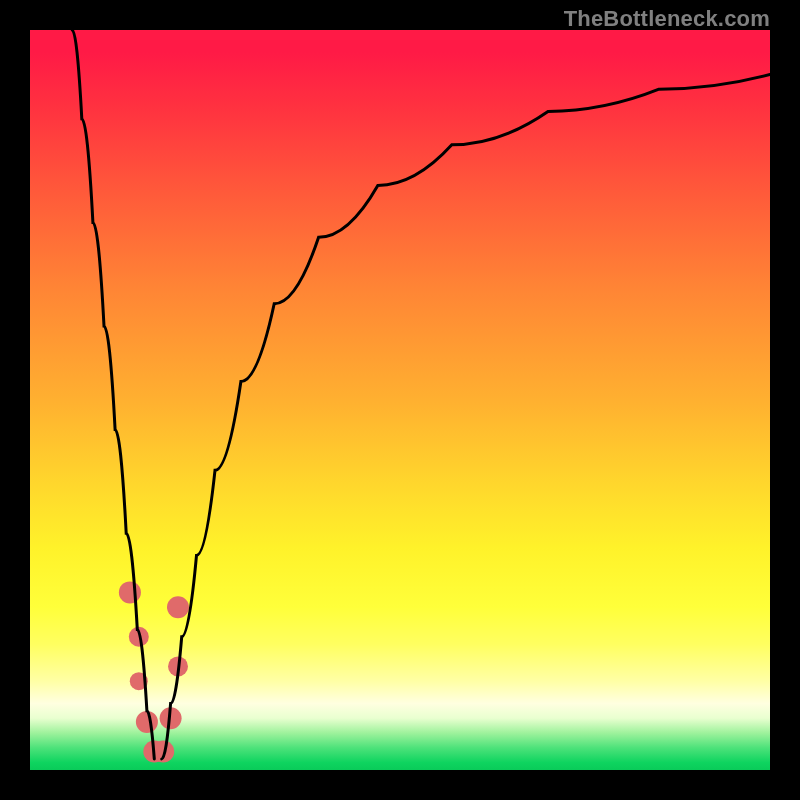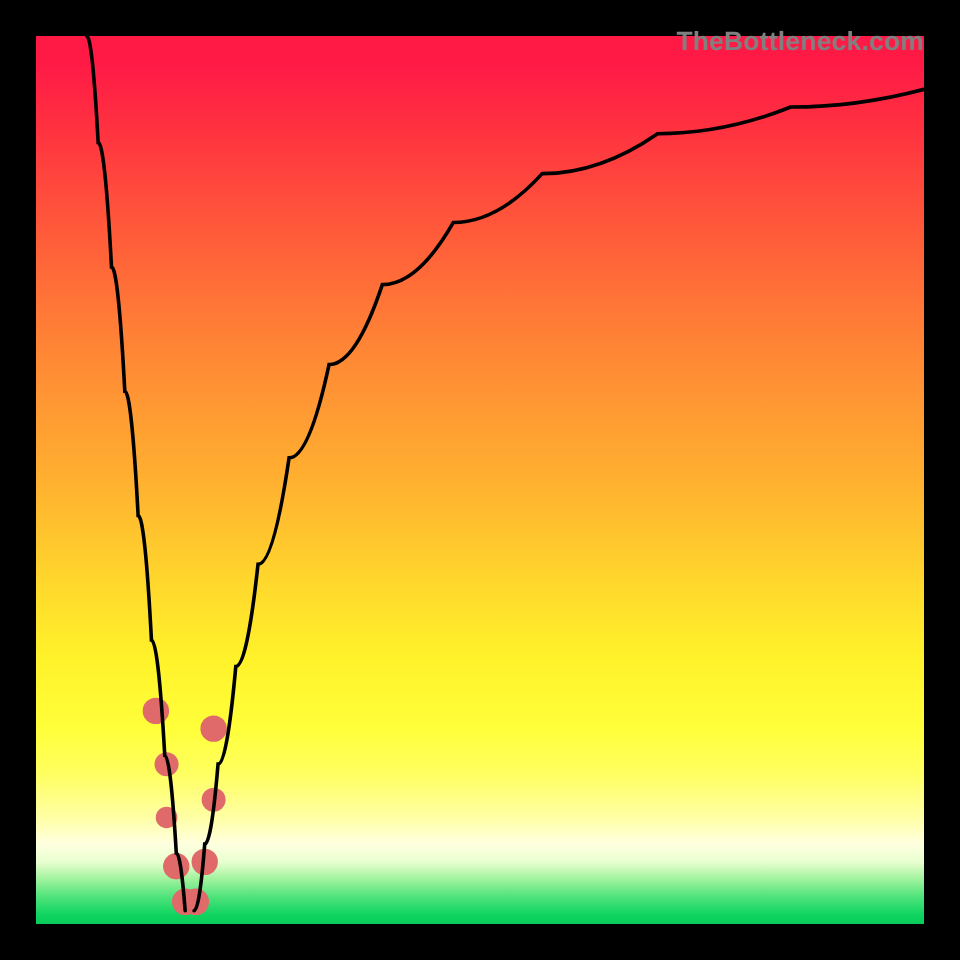--- a/index.html
+++ b/index.html
@@ -46,21 +46,21 @@
       #ffffe0 91%,
       #e9ffd0 93%,
       #9ef29c 95%,
       #4de27a 97%,
       #0ed45f 99%,
       #0acb59 100%
     );
   }
   .watermark {
     position: absolute;
-    top: 22px;
+    top: 6px;
     right: 30px;
     color: #808080;
     font-size: 22px;
     font-weight: 600;
     letter-spacing: 0.2px;
     user-select: none;
     text-align: right;
   }
   svg.curve {
     position: absolute;

